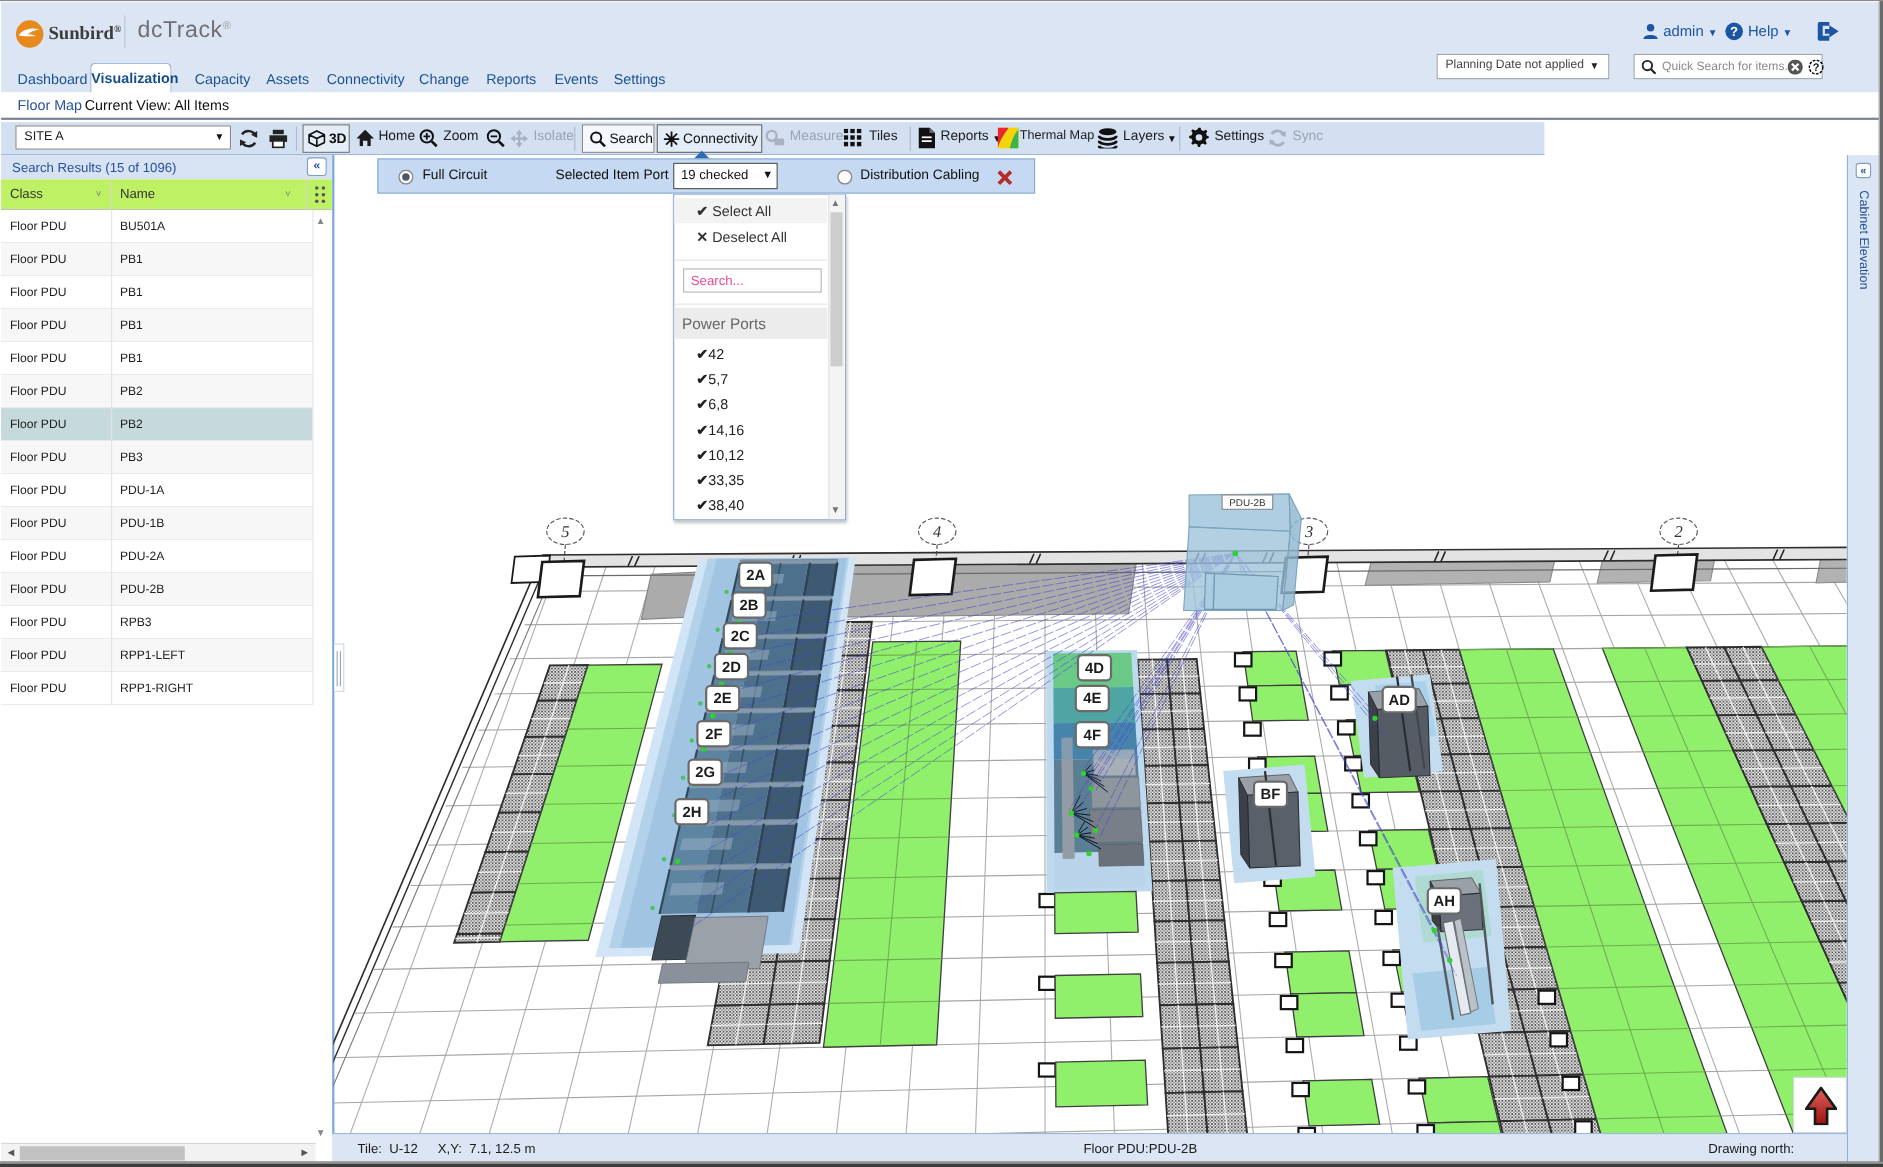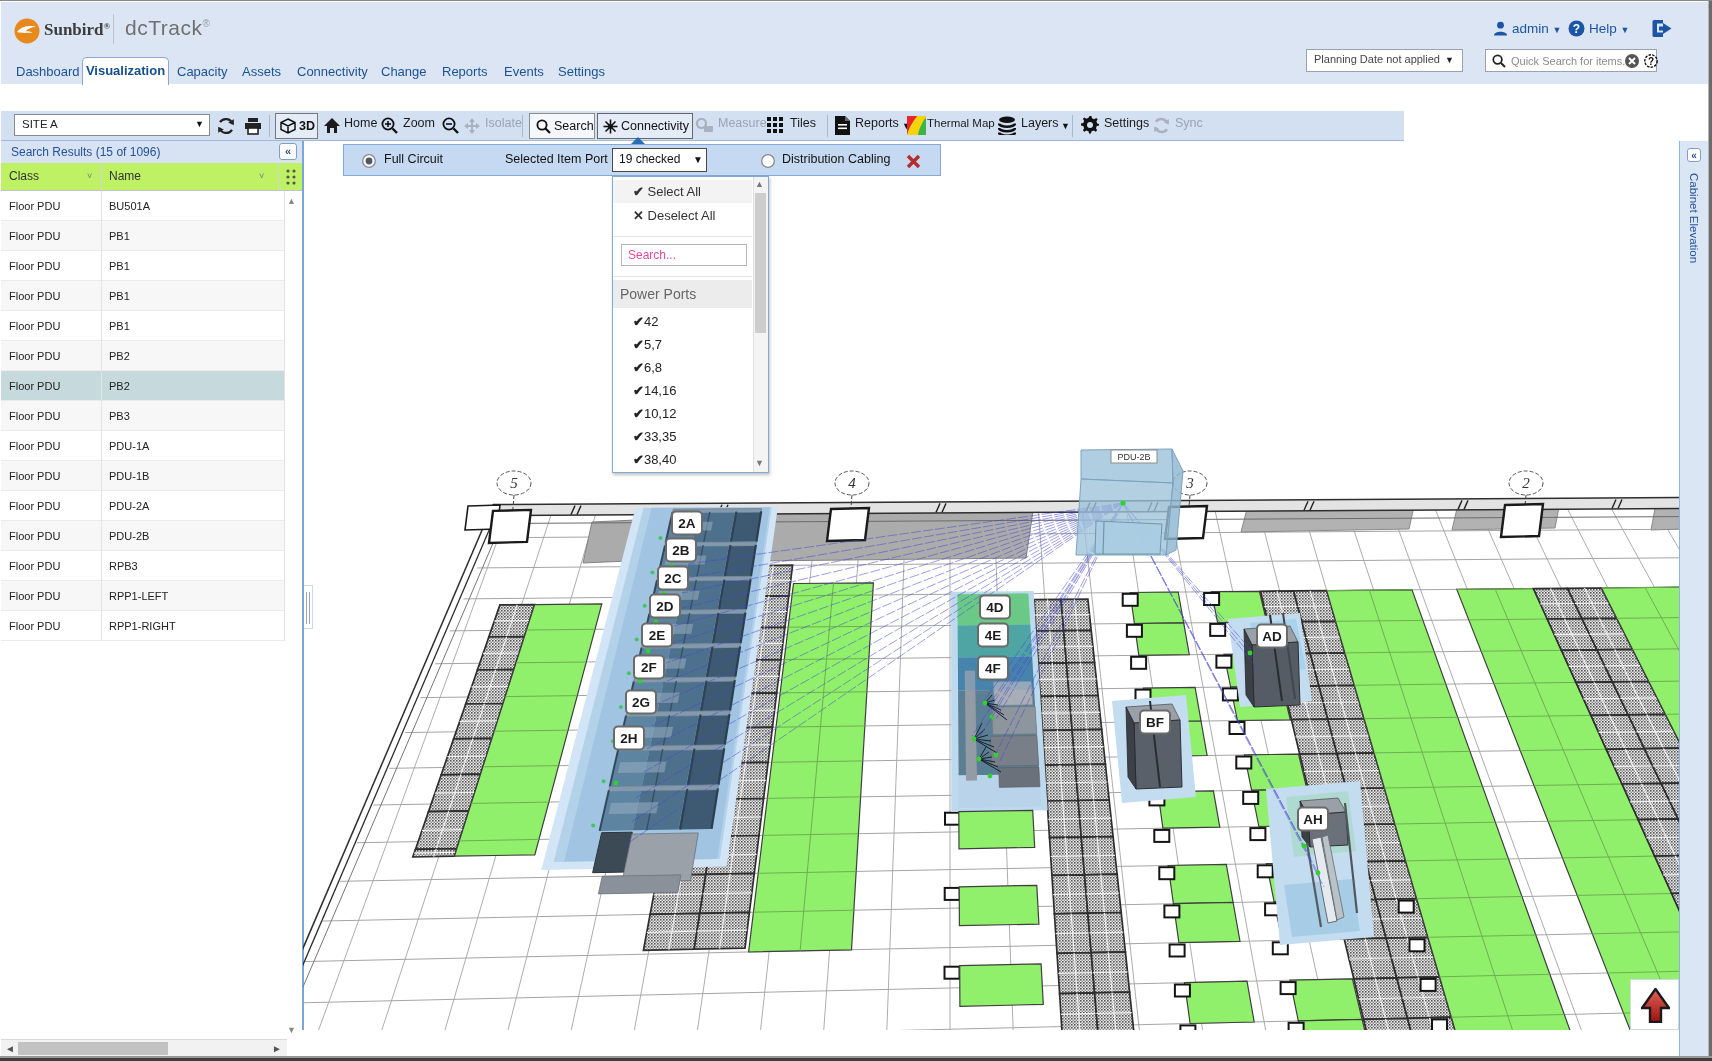--- a/index.html
+++ b/index.html
@@ -9,21 +9,21 @@
   border-top:1px solid #8a8a8a;padding-left:28px; }
 .abs { position:absolute; }
 
 #hdr { position:absolute; left:1px; top:1px; width:1707px; height:82px; background:#dbe5f4; }
 #tabs { position:absolute; left:1px; top:55px; width:1707px; height:28px; }
 #crumb { position:absolute; left:1px; top:83px; width:1707px; height:25px; background:#fff;
   border-bottom:2px solid #78838f; }
 #toolbar { position:absolute; left:1px; top:110px; width:1403px; height:30px; background:#d3e0f2;
   border-bottom:1px solid #9cb9dd;text-align:center; }
 .tab { position:absolute; top:4px; height:24px; line-height:24px; color:#1a5296; font-size:13px; }
-#tabsel { position:absolute; left:81px; top:1px; height:28px; width:87px; background:#fff;
+#tabsel { position:absolute; left:81px; top:1px; height:28px; width:74px; background:#fff;
   border:1px solid #8aa9cc; border-bottom:none; border-radius:5px 5px 0 0; text-align:center;
   line-height:26px; color:#164e8c; font-size:13px; font-weight:bold; }
 .tbtxt { position:absolute; top:5px; font-size:12.5px; color:#1b1b1b; white-space:nowrap; }
 .tbgray { color:#9aa4b2; }
 .tsep { position:absolute; top:4px; height:22px; width:1px; background:#aab8ca; }
 .tbtn { position:absolute; top:2px; height:26px; border:1px solid #8c8c8c; border-radius:0; }
 
 #lp { position:absolute; left:1px; top:140px; width:301px; height:916px; background:#fff; }
 #lphdr { position:absolute; left:0; top:0; width:301px; height:22px; background:#d7e2f2;
   color:#26519b; font-size:12px; line-height:22px; }
@@ -106,20 +106,24 @@
   <div id="tabsel">Visualization</div>
   <div class="tab" style="left:176px">Capacity</div>
   <div class="tab" style="left:241px">Assets</div>
   <div class="tab" style="left:296px">Connectivity</div>
   <div class="tab" style="left:380px">Change</div>
   <div class="tab" style="left:441px">Reports</div>
   <div class="tab" style="left:503px">Events</div>
   <div class="tab" style="left:557px">Settings</div>
 </div>
 
+<div id="crumb">
+  <div class="abs" style="left:15px;top:4px;font-size:13px;color:#26519b">Floor Map</div>
+  <div class="abs" style="left:76px;top:4px;font-size:13px;color:#111">Current View: All Items</div>
+</div>
 
 <div id="toolbar">
   <div class="abs" style="left:13px;top:3px;width:196px;height:22px;background:#fff;border:1px solid #8a8a8a">
     <div class="abs" style="left:7px;top:3px;font-size:11.5px;color:#222">SITE A</div>
     <div class="abs" style="left:180px;top:4px;font-size:9px;color:#111">▼</div>
   </div>
   <svg class="abs" style="left:216px;top:6px" width="18" height="18" viewBox="0 0 18 18">
     <path d="M15.5 7 A7 7 0 0 0 3 5.2 M2.5 11 A7 7 0 0 0 15 12.8" fill="none" stroke="#222" stroke-width="2.2"></path>
     <polygon points="16.8,2.2 16.8,8.2 11.2,5.6" fill="#222"></polygon>
     <polygon points="1.2,15.8 1.2,9.8 6.8,12.4" fill="#222"></polygon>
@@ -1194,20 +1198,26 @@
       <div class="ddi" style="top:202px;width:139px;color:#222"><span style="margin-left:20px;font-weight:bold">✔</span>14,16</div>
       <div class="ddi" style="top:225px;width:139px;color:#222"><span style="margin-left:20px;font-weight:bold">✔</span>10,12</div>
       <div class="ddi" style="top:248px;width:139px;color:#222"><span style="margin-left:20px;font-weight:bold">✔</span>33,35</div>
       <div class="ddi" style="top:271px;width:139px;color:#222"><span style="margin-left:20px;font-weight:bold">✔</span>38,40</div>
       <div class="abs" style="left:140px;top:0;width:15px;height:295px;background:#f4f4f4;border-left:1px solid #e0e0e0"></div>
       <div class="abs" style="left:142px;top:2px;font-size:9px;color:#777">▲</div>
       <div class="abs" style="left:142px;top:16px;width:11px;height:140px;background:#cdcdcd"></div>
       <div class="abs" style="left:142px;top:281px;font-size:9px;color:#777">▼</div>
 </div>
 
+<div id="statusbar">
+  <div class="abs" style="left:23px;top:6px">Tile:&nbsp; U-12</div>
+  <div class="abs" style="left:96px;top:6px">X,Y:&nbsp; 7.1, 12.5 m</div>
+  <div class="abs" style="left:683px;top:6px">Floor PDU:PDU-2B</div>
+  <div class="abs" style="left:1251px;top:6px">Drawing north:</div>
+</div>
 
 <div class="abs" style="left:1630px;top:978px;width:49px;height:51px;background:#fff;border:1px solid #d0d8e2">
   <svg class="abs" style="left:10px;top:8px" width="29" height="35" viewBox="0 0 29 35">
     <path d="M14.5 1 L28 20 L20 20 L20 34 L9 34 L9 20 L1 20 Z" fill="url(#ngrad)" stroke="#1a1a1a" stroke-width="2.4"></path>
     <defs>
           <linearGradient id="ngrad" x1="0" y1="0" x2="0" y2="1">
       <stop offset="0" stop-color="#e0635a"></stop>
             <stop offset="1" stop-color="#9e1210"></stop>
     </linearGradient>
         </defs>

